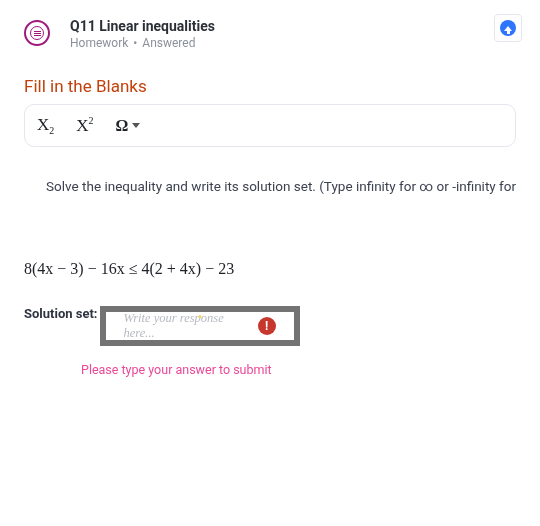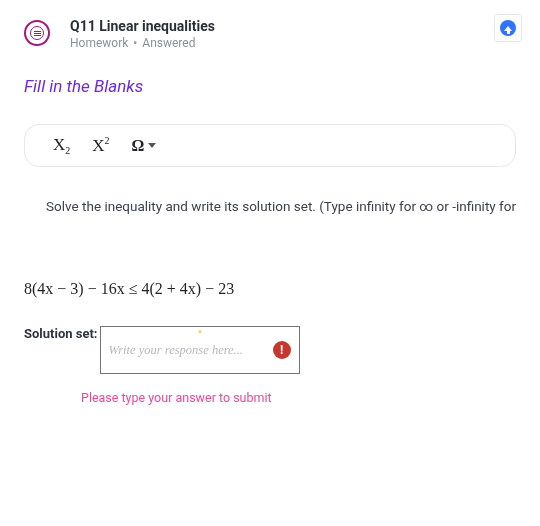--- a/index.html
+++ b/index.html
@@ -37,38 +37,38 @@
   }
   .up-circle {
     width:16px; height:16px; background:#2e74ff; border-radius:50%;
     display:flex; align-items:center; justify-content:center;
   }
   .up-arrow {
     width:0;height:0;border-left:4px solid transparent;border-right:4px solid transparent;
     border-bottom:5px solid #fff; position:relative;
   }
   .up-arrow::after{content:"";position:absolute;left:-1.5px;top:4px;width:3px;height:4px;background:#fff;}
-  .section-title { font-size:17px; color:#6d28d9; margin-top:26px; font-weight:400;font-style:italic; }
+  .section-title { font-size:17px; color:#c2410c; margin-top:26px; font-weight:400; }
   .hint { font-size:12px; color:#76797e; margin-top:14px; }
   .toolbar {
-    border:1px solid #e4e7ed; border-radius:15px; margin-top:28px;
-    padding:10px 28px; display:flex; gap:22px; align-items:center; font-size:16px;
+    border:1px solid #e4e7ed; border-radius:10px; margin-top:8px;
+    padding:10px 12px; display:flex; gap:22px; align-items:center; font-size:16px;
   }
   .tool { cursor:pointer; font-family:"Times New Roman", serif; font-size:17px; position:relative;}
   .sub { font-size:10px; vertical-align:sub;}
   .sup { font-size:10px; vertical-align:super;}
   .omega { font-weight:700; font-size:16px; display:flex; align-items:center; gap:4px;}
   .caret { width:0;height:0;border-left:4px solid transparent;border-right:4px solid transparent;border-top:5px solid #555;}
   .prompt { font-size:13.5px; color:#3d4250; line-height:1.7; margin-top:28px;text-align:right;}
   .equation { font-family:"Times New Roman", serif; font-size:16px; color:#1f2228; margin-top:44px; }
   .answer-row { display:flex; align-items:flex-start; gap:2px; margin-top:28px; }
   .ans-label { font-size:13px; font-weight:700; color:#2f3440;}
   .ans-box {
-    border:1px solid #737373; width:200px; height:48px; display:flex; align-items:center;
-    padding:0 8px; gap:8px; position:relative;
+    border:6px solid #737373; width:200px; height:40px; display:flex; align-items:center;
+    padding:0 18px; gap:8px; position:relative;
   }
   .dot-top { position:absolute; left:50%; top:3px; width:3px;height:3px;background:#f4d35e;border-radius:50%; transform:translateX(-50%);}
   .ans-ph { font-style:italic; color:#b5b9bf; font-size:12.5px; flex:1; font-family:"Times New Roman",serif;}
   .alert {
     width:18px;height:18px;background:#c6372e;border-radius:50%;
     display:flex;align-items:center;justify-content:center;color:#fff;font-weight:700;font-size:12px;
   }
   .err-msg { font-size:12.5px; color:#ec4899; margin-top:16px; margin-left:57px;}
 </style>
 </head>

